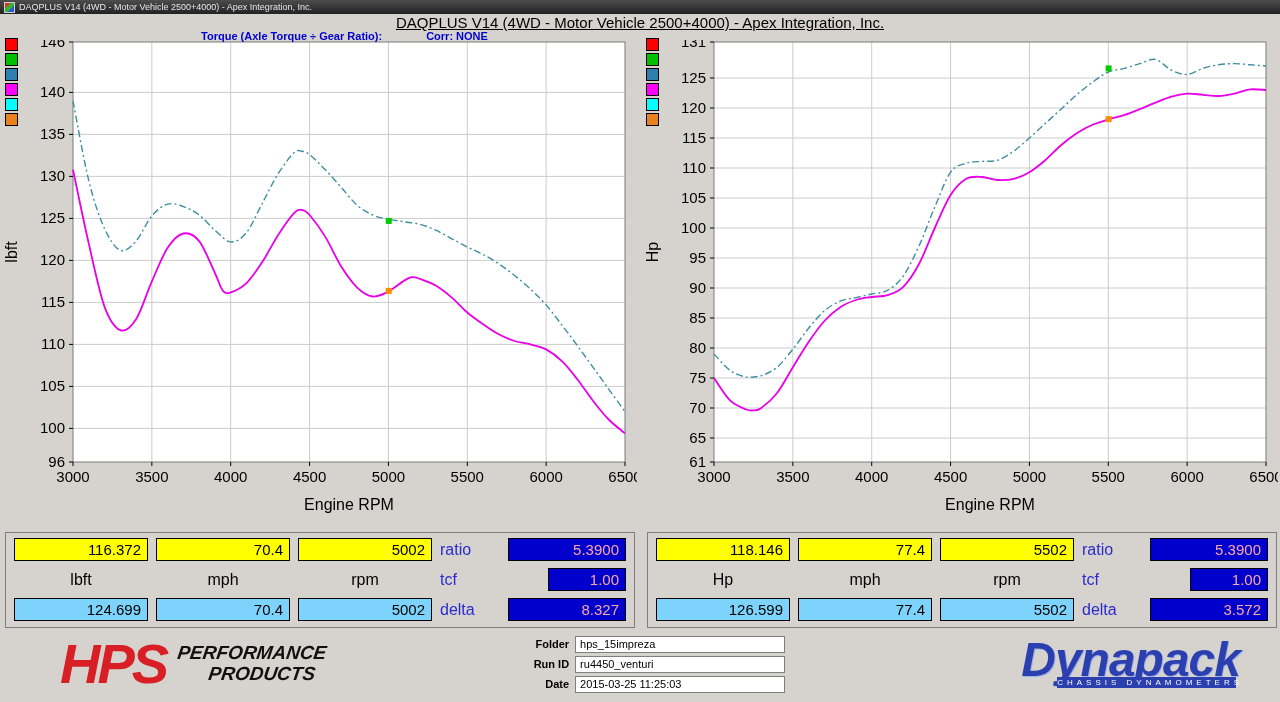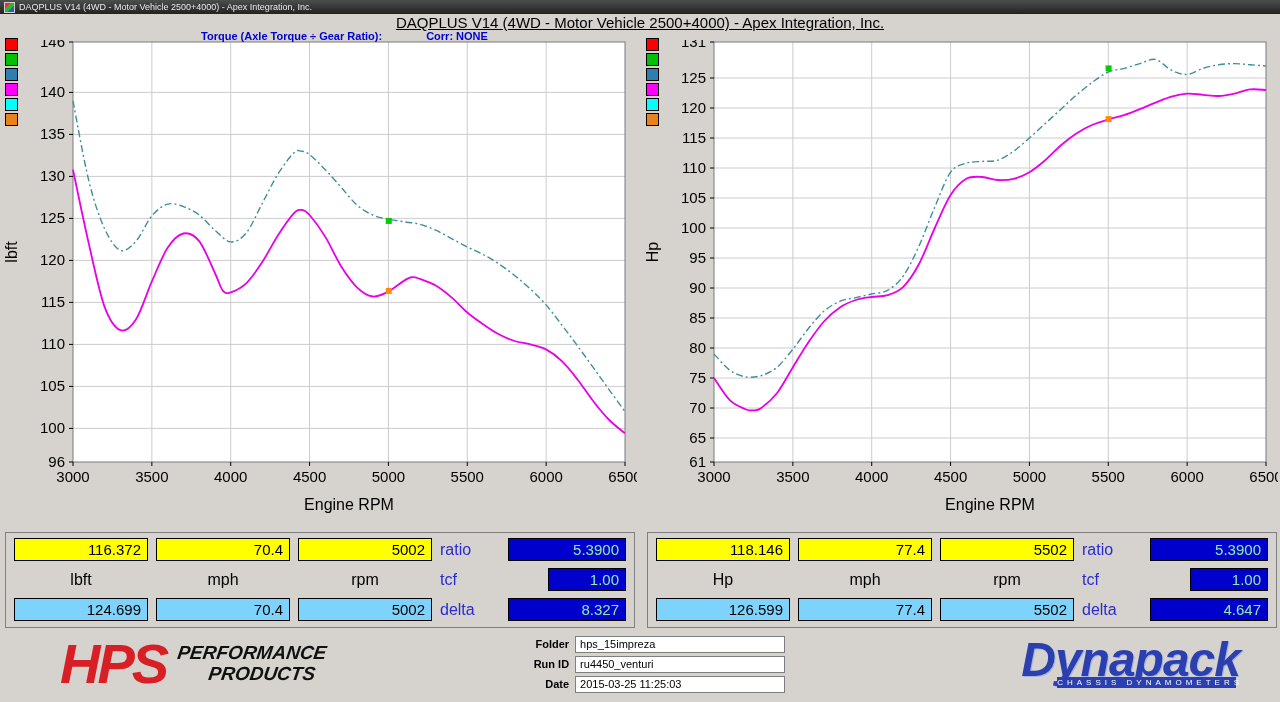--- a/index.html
+++ b/index.html
@@ -47,21 +47,21 @@
     grid-template-columns:134px 134px 134px 60px 118px;
     grid-auto-rows:23px;gap:7px 8px;align-items:stretch;
   }
   .vbox{
     border:1px solid #000;font-size:15px;color:#000;
     display:flex;align-items:center;justify-content:flex-end;
     padding:0 6px;box-sizing:border-box;
   }
   .vbox.yellow{background:#ffff00}
   .vbox.green{background:#7dd3fc}
-  .vbox.blue{background:#0000cd;color:#86efac;border-color:#000}
+  .vbox.blue{background:#0000cd;color:#fca5a5;border-color:#000}
   .vbox.narrow{width:78px;justify-self:end}
   .unit{display:flex;align-items:center;justify-content:center;font-size:16px;color:#000}
   .rlabel{display:flex;align-items:center;font-size:16px;color:#2a2ad0}
   
   .footer{
     display:flex;align-items:center;justify-content:space-between;
     padding:6px 40px 0 60px;height:66px;box-sizing:border-box;
   }
   .hps-logo{display:flex;align-items:center;gap:10px}
   .hps-acronym{
@@ -301,21 +301,21 @@
       <div class="unit">Hp</div>
       <div class="unit">mph</div>
       <div class="unit">rpm</div>
       <div class="rlabel">tcf</div>
       <div class="vbox blue narrow">1.00</div>
 
       <div class="vbox green">126.599</div>
       <div class="vbox green">77.4</div>
       <div class="vbox green">5502</div>
       <div class="rlabel">delta</div>
-      <div class="vbox blue">4.647</div>
+      <div class="vbox blue">3.572</div>
     </div>
 
   </div>
 
   <div class="footer">
 
     <div class="hps-logo">
       <span class="hps-acronym">HPS</span>
       <span class="hps-text">
         <span class="line1">PERFORMANCE</span>

